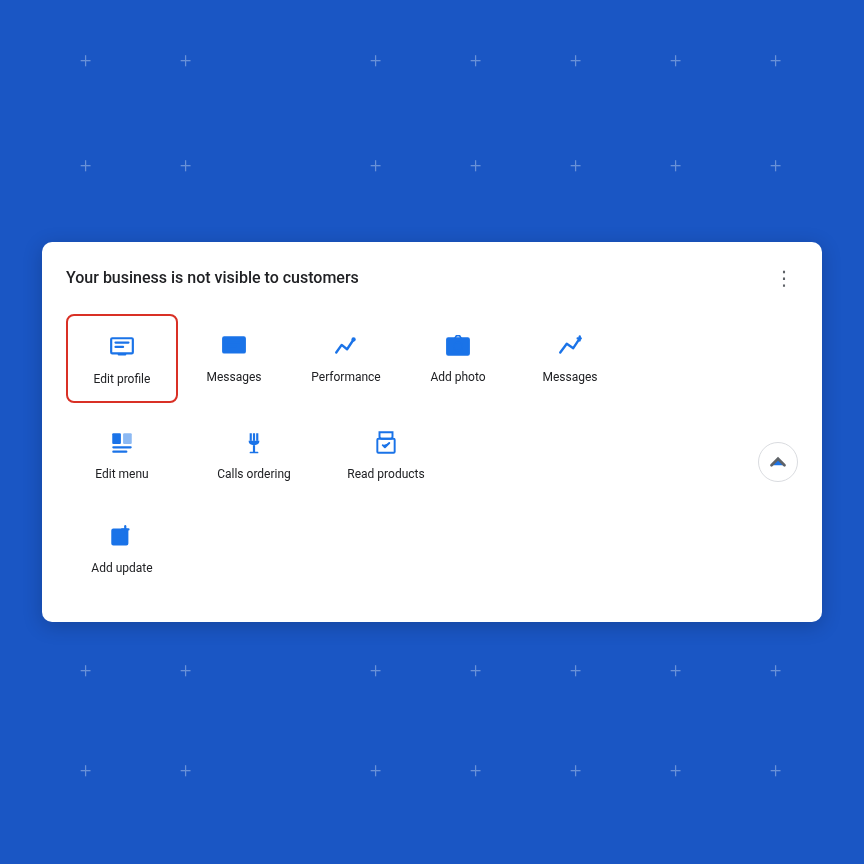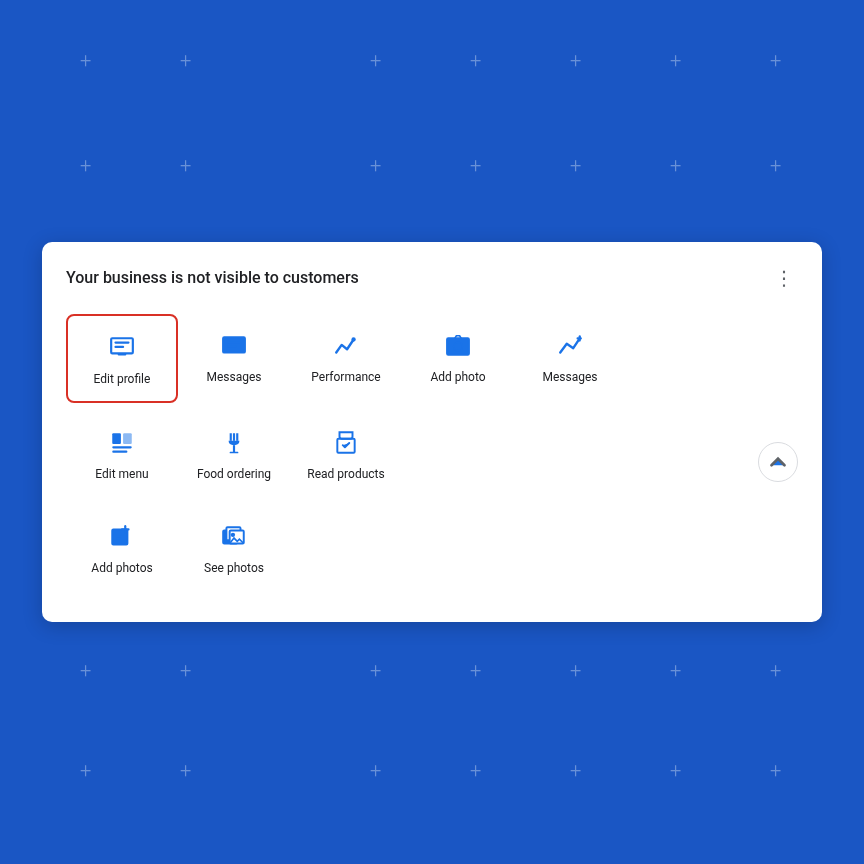--- a/index.html
+++ b/index.html
@@ -220,21 +220,21 @@
           <line x1="19" y1="5" x2="22" y2="5" stroke="#1a73e8" stroke-width="2" stroke-linecap="round"></line>
           <line x1="21" y1="3" x2="21" y2="7" stroke="#1a73e8" stroke-width="2" stroke-linecap="round"></line>
         </svg>
       </div>
       <span class="action-label">Messages</span>
     </div>
 
   </div>
 
   <div class="row-with-expand">
-    <div class="actions-row" style="flex:1;">
+    <div class="actions-row" style="flex:1;gap:20px;">
 
       <div class="action-item">
         <div class="action-icon">
           <svg viewBox="0 0 24 24" fill="none">
             <rect x="3" y="3" width="8" height="10" rx="1" fill="#1a73e8"></rect>
             <rect x="13" y="3" width="8" height="10" rx="1" fill="#1a73e8" opacity="0.5"></rect>
             <rect x="3" y="15" width="18" height="2" rx="1" fill="#1a73e8"></rect>
             <rect x="3" y="19" width="14" height="2" rx="1" fill="#1a73e8"></rect>
           </svg>
         </div>
@@ -245,21 +245,21 @@
         <div class="action-icon">
           <svg viewBox="0 0 24 24" fill="#1a73e8">
             <line x1="12" y1="3" x2="12" y2="10" stroke="#1a73e8" stroke-width="2"></line>
             <line x1="9" y1="3" x2="9" y2="10" stroke="#1a73e8" stroke-width="2"></line>
             <line x1="15" y1="3" x2="15" y2="10" stroke="#1a73e8" stroke-width="2"></line>
             <path d="M7 10 Q7 14 12 14 Q17 14 17 10Z" fill="#1a73e8"></path>
             <rect x="11" y="14" width="2" height="7" fill="#1a73e8"></rect>
             <rect x="8" y="20" width="8" height="1.5" rx="0.5" fill="#1a73e8"></rect>
           </svg>
         </div>
-        <span class="action-label">Food ordering</span>
+        <span class="action-label">Calls ordering</span>
       </div>
 
       <div class="action-item">
         <div class="action-icon">
           <svg viewBox="0 0 24 24" fill="none">
             <path d="M6 2 L18 2 L18 6 Q18 8 16 8 L8 8 Q6 8 6 6 Z" stroke="#1a73e8" stroke-width="1.8" fill="none"></path>
             <rect x="4" y="8" width="16" height="13" rx="1" stroke="#1a73e8" stroke-width="1.8" fill="none"></rect>
             <path d="M9 14 L11 16 L15 12" stroke="#1a73e8" stroke-width="1.8" stroke-linecap="round" stroke-linejoin="round"></path>
           </svg>
         </div>
@@ -281,31 +281,19 @@
     <div class="action-item">
       <div class="action-icon">
         <svg viewBox="0 0 24 24" fill="none">
           <rect x="3" y="5" width="14" height="14" rx="1" stroke="#1a73e8" stroke-width="1.8"></rect>
           <line x1="15" y1="2" x2="15" y2="8" stroke="#1a73e8" stroke-width="2" stroke-linecap="round"></line>
           <line x1="12" y1="5" x2="18" y2="5" stroke="#1a73e8" stroke-width="2" stroke-linecap="round"></line>
           <line x1="7" y1="10" x2="13" y2="10" stroke="#1a73e8" stroke-width="1.5"></line>
           <line x1="7" y1="13.5" x2="11" y2="13.5" stroke="#1a73e8" stroke-width="1.5"></line>
         </svg>
       </div>
-      <span class="action-label">Add photos</span>
-    </div>
-
-    <div class="action-item">
-      <div class="action-icon">
-        <svg viewBox="0 0 24 24" fill="none">
-          <rect x="2" y="6" width="13" height="12" rx="1" stroke="#1a73e8" stroke-width="1.8"></rect>
-          <rect x="5" y="3" width="13" height="12" rx="1" stroke="#1a73e8" stroke-width="1.8" fill="white"></rect>
-          <rect x="8" y="6" width="13" height="12" rx="1" stroke="#1a73e8" stroke-width="1.8" fill="white"></rect>
-          <circle cx="11" cy="10" r="2" fill="#1a73e8"></circle>
-          <polyline points="8,18 12,13 15,16 17,14 21,18" fill="none" stroke="#1a73e8" stroke-width="1.5"></polyline>
-        </svg>
-      </div>
-      <span class="action-label">See photos</span>
-    </div>
+      <span class="action-label">Add update</span>
+    </div>
+
 
   </div>
 
 </div>
 
 </body></html>

